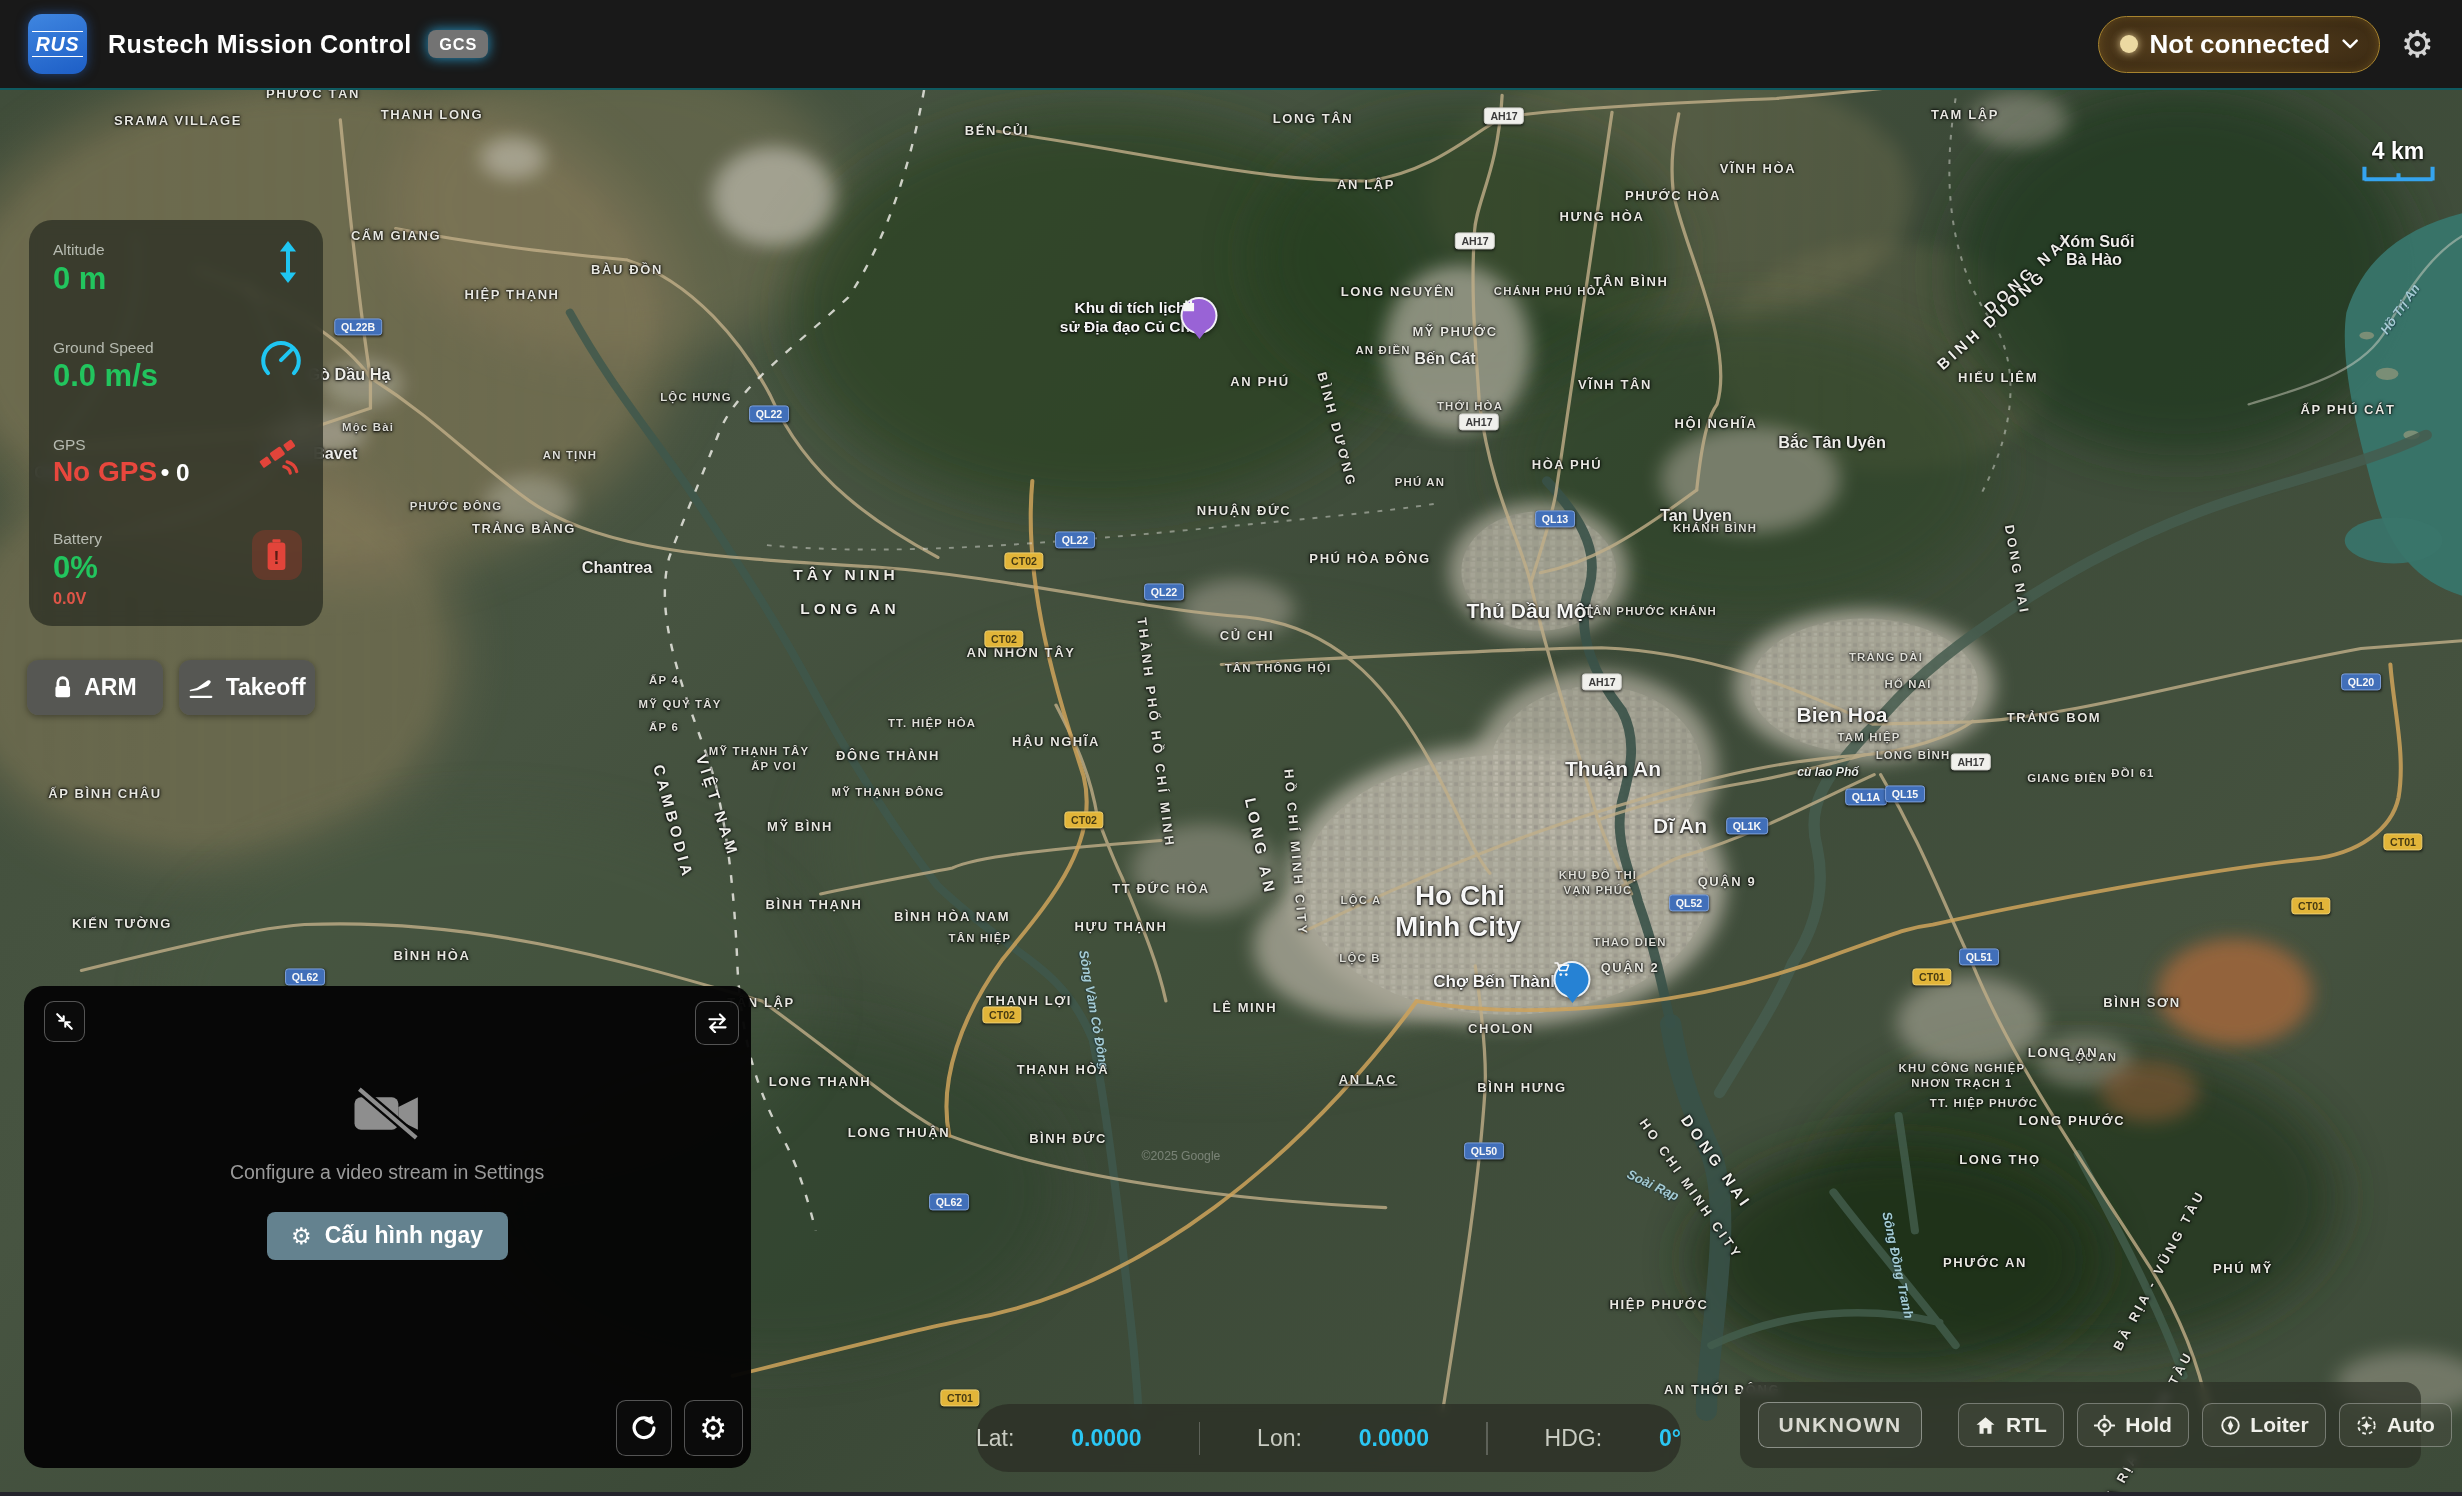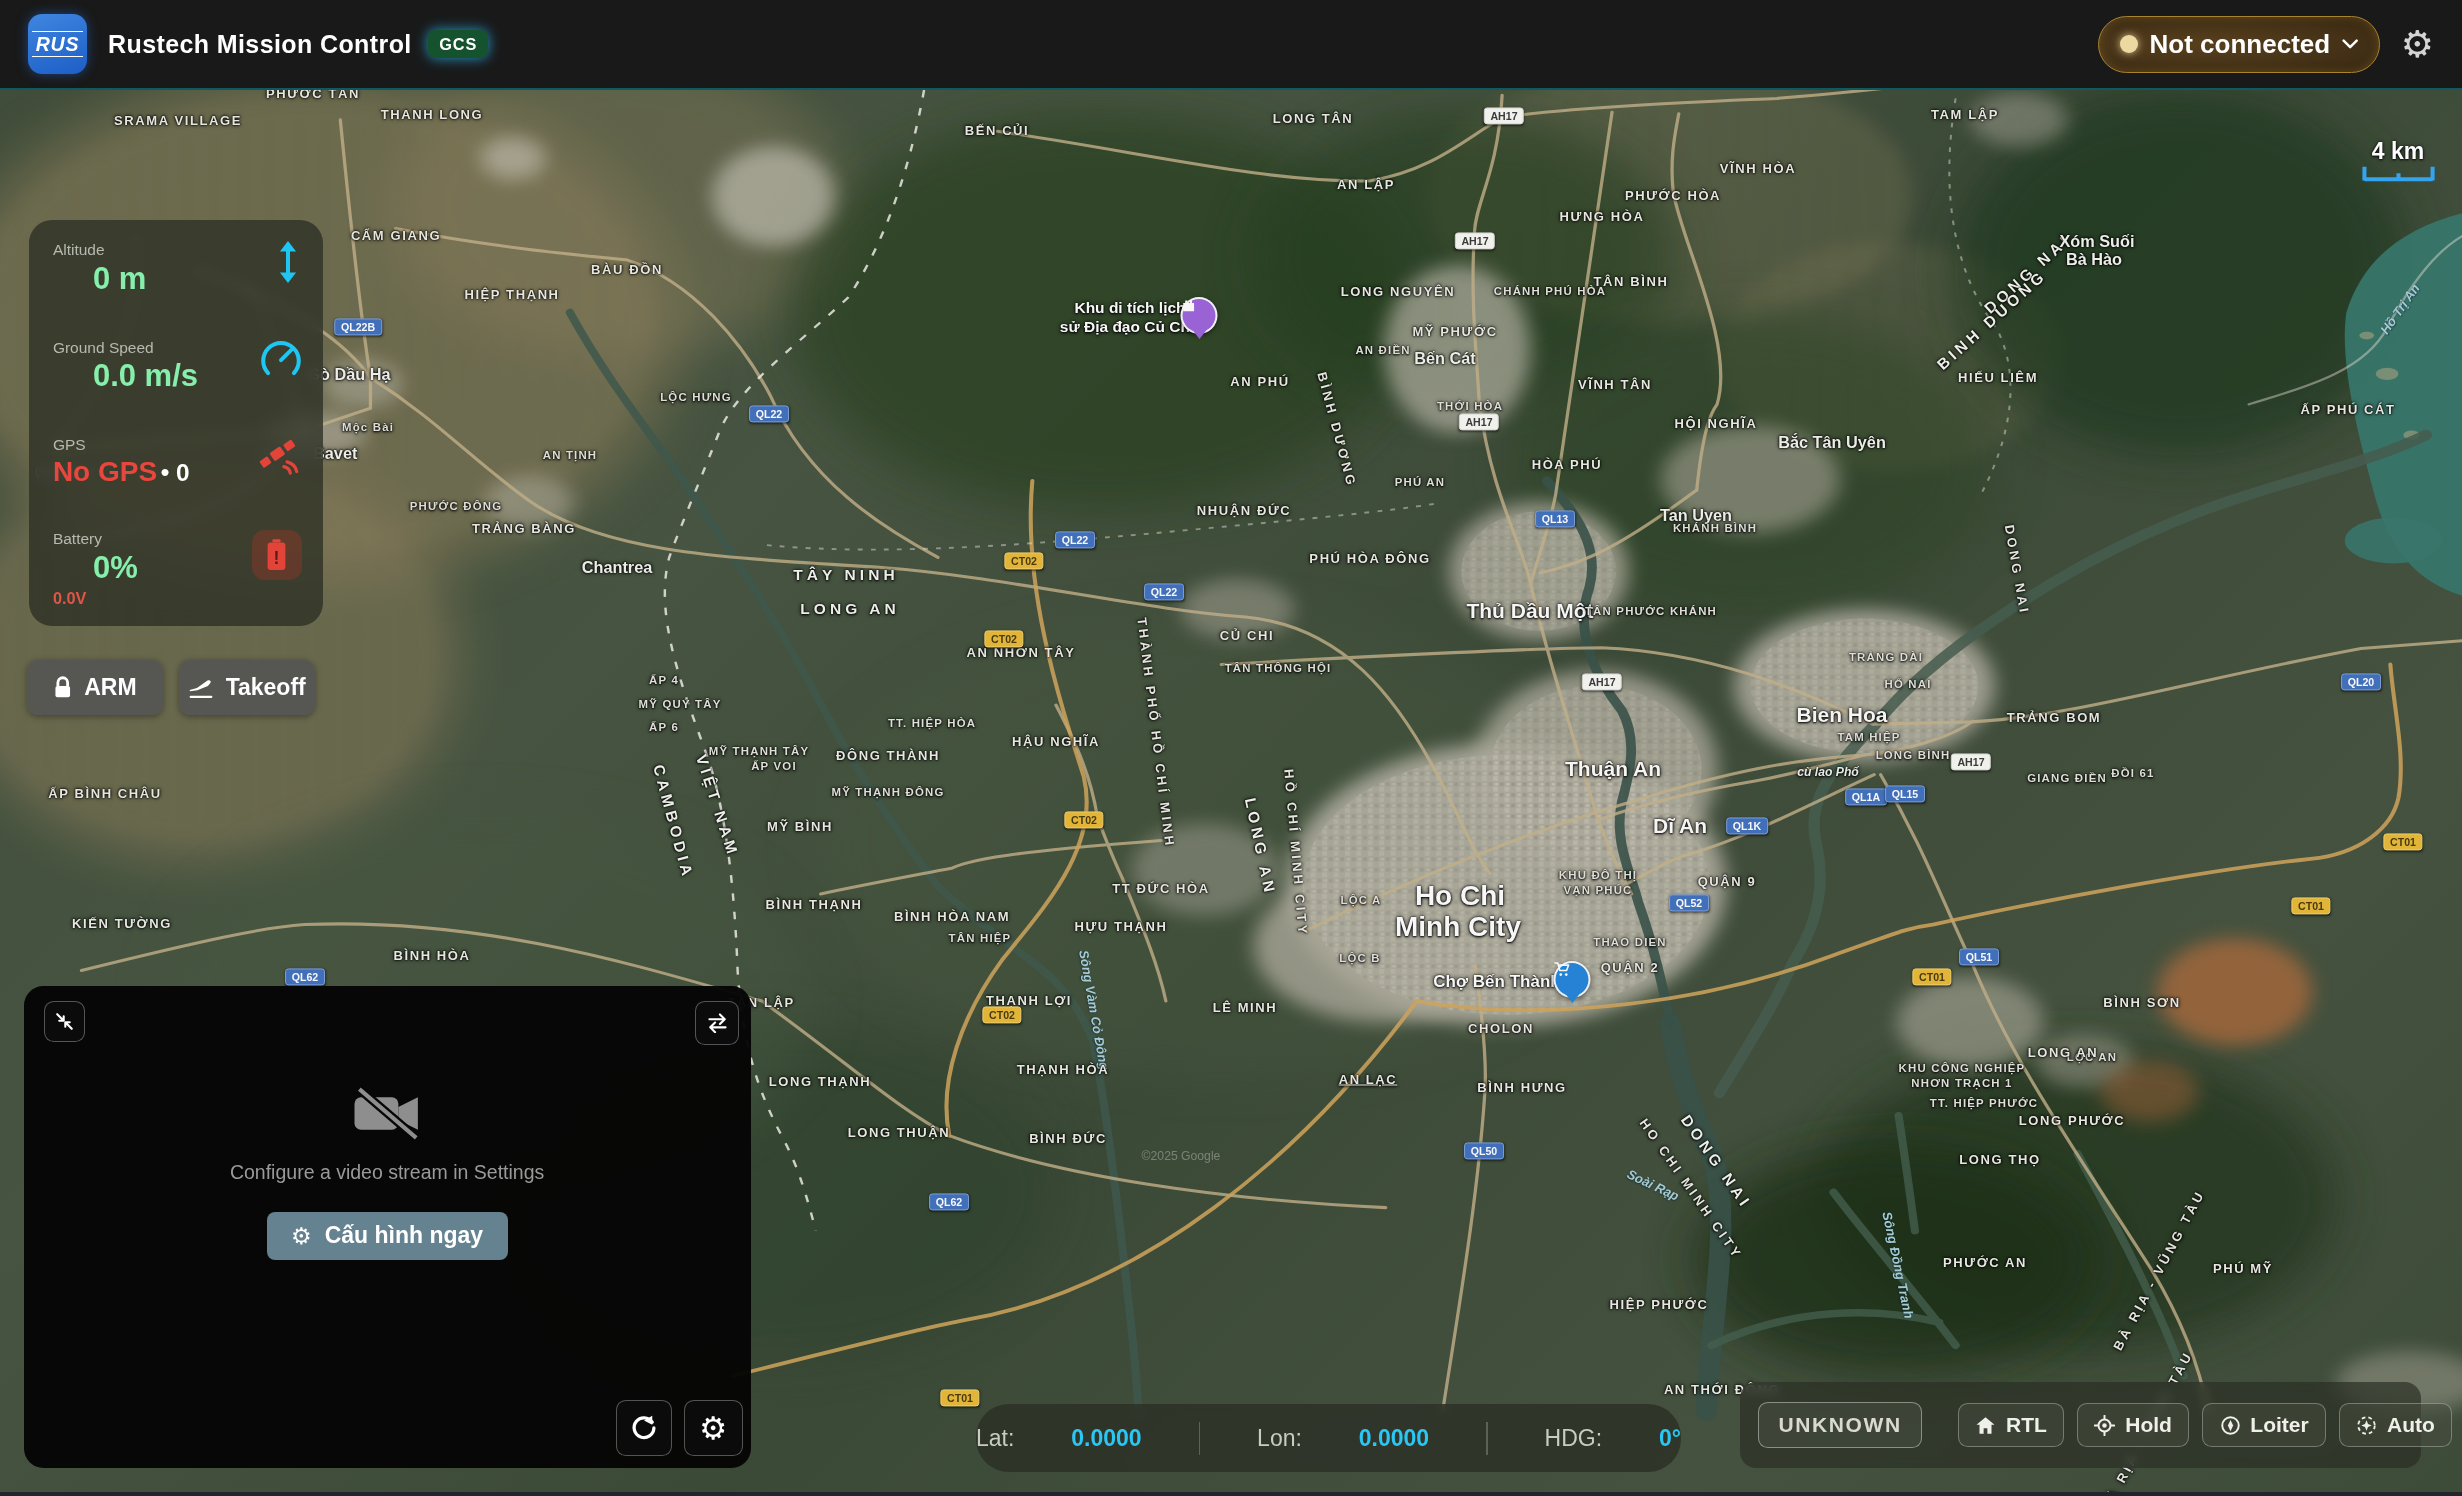--- a/index.html
+++ b/index.html
@@ -41,21 +41,21 @@
   .footer-strip{position:absolute;left:0;bottom:0;width:100%;height:4.9px;background:#24242c;z-index:4;}
 
   
   .header{position:absolute;left:0;top:0;width:100%;height:90px;background:#191919;z-index:10;
           border-bottom:2.4px solid #0f5a60;display:flex;align-items:center;box-sizing:border-box;padding:0 28px;}
   .logo{width:59px;height:60px;border-radius:14px;background:linear-gradient(160deg,#3f86e0,#1d5ec6);
         display:flex;align-items:center;justify-content:center;box-shadow:0 0 11.4px rgba(40,110,220,.5);}
   .logo span{color:#fff;font-style:italic;font-weight:800;font-size:19.5px;letter-spacing:0.8px;
              border-top:1.6px solid #fff;border-bottom:1.6px solid #fff;padding:0.8px 3.3px;}
   .app-title{color:#fff;font-size:25px;font-weight:bold;margin-left:21px;letter-spacing:0.4px;}
-  .gcs-badge{margin-left:16.3px;background:#14532d;color:#fff;font-size:16.3px;font-weight:bold;
+  .gcs-badge{margin-left:16.3px;background:#737373;color:#fff;font-size:16.3px;font-weight:bold;
              padding:4.1px 11.4px;border-radius:8.1px;box-shadow:0 0 13px rgba(42,174,232,.85);letter-spacing:0.8px;}
   .header-spacer{flex:1;}
   .conn-pill{display:flex;align-items:center;gap:11.4px;height:55px;padding:0 21px;border-radius:28.5px;
              border:1.6px solid #a8842e;cursor:pointer;
              background:radial-gradient(ellipse at 40% 50%,rgba(150,103,34,.50),rgba(58,40,16,.88));
              box-shadow:0 0 9.8px rgba(170,130,50,.35) inset;}
   .conn-dot{width:18px;height:18px;border-radius:50%;background:#ecd9a2;box-shadow:0 0 8.1px rgba(240,215,160,.9);}
   .conn-label{color:#fff;font-size:26px;font-weight:bold;}
   .gear-btn{margin-left:21px;font-size:37px;color:#d4d4d4;cursor:pointer;line-height:1;
             font-family:"DejaVu Sans",sans-serif;}
@@ -66,21 +66,21 @@
   .tab-fly{margin-left:5.7px;width:96px;height:50px;border-radius:25px;background:#1fc6f0;color:#0a0a0a;
            font-size:21px;font-weight:bold;display:flex;align-items:center;justify-content:center;cursor:pointer;letter-spacing:0.8px;}
   .tab-mission{flex:1;text-align:center;color:#c9c9c9;font-size:21px;font-weight:bold;letter-spacing:1.6px;cursor:pointer;}
 
   
   .telemetry{position:absolute;left:28.5px;top:220px;width:294px;height:406px;border-radius:23px;z-index:5;
              background:rgba(44,48,36,.78);backdrop-filter:blur(6.5px);box-sizing:border-box;
              padding:21px 21px 18px 24.4px;display:flex;flex-direction:column;justify-content:space-between;}
   .trow{display:flex;justify-content:space-between;}
   .tlabel{font-size:15.5px;color:#b6bab0;margin-bottom:1.6px;}
-  .tvalue{font-size:31px;font-weight:bold;color:#86efac;line-height:1.15;margin-left:40px;}
+  .tvalue{font-size:31px;font-weight:bold;color:#22c55e;line-height:1.15;}
   .gps-val{font-size:28px;font-weight:bold;color:#e8473d;}
   .gps-extra{font-size:24.4px;font-weight:bold;color:#fff;}
   .tvolts{font-size:16.3px;color:#e05548;font-weight:bold;margin-top:3.3px;}
   .batt-tile{width:50px;height:50px;border-radius:13px;background:rgba(160,55,40,.38);
              display:flex;align-items:center;justify-content:center;}
 
   
   .act-btn{position:absolute;top:660px;height:55px;border-radius:11.4px;background:rgba(85,86,84,.92);
            display:flex;align-items:center;justify-content:center;gap:11.4px;color:#fff;
            font-size:23px;font-weight:bold;cursor:pointer;z-index:5;box-shadow:0 1.6px 6.5px rgba(0,0,0,.35);}

